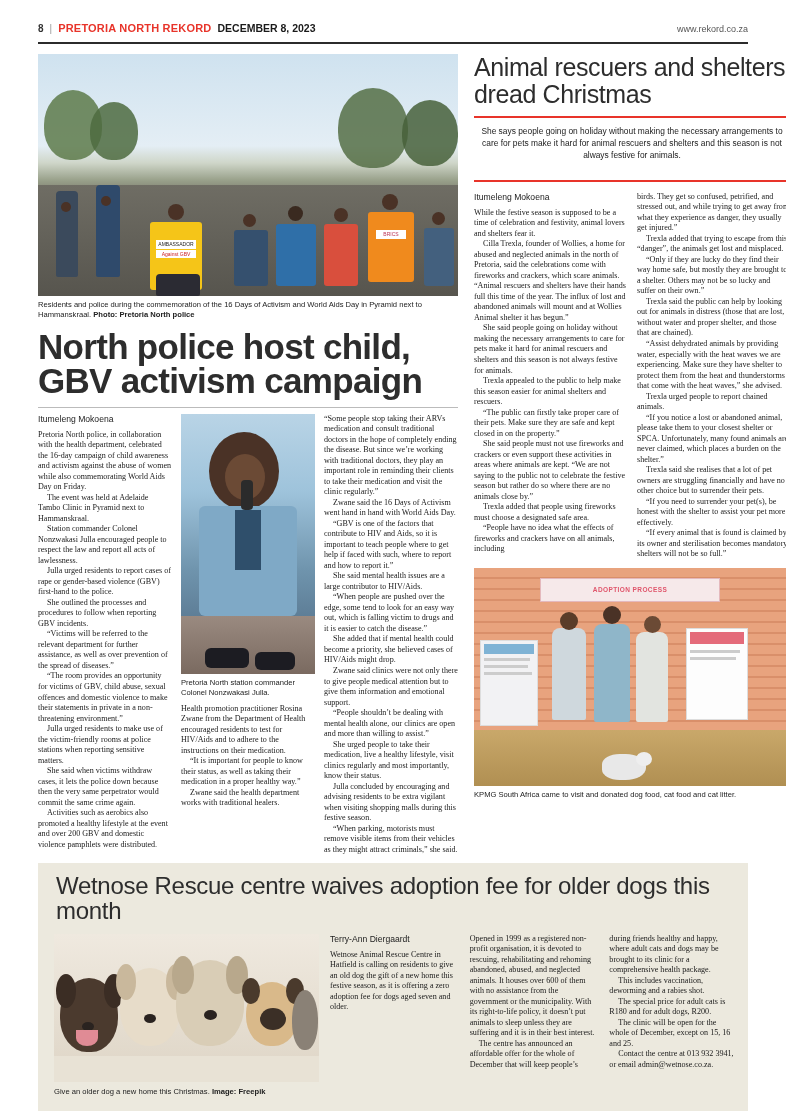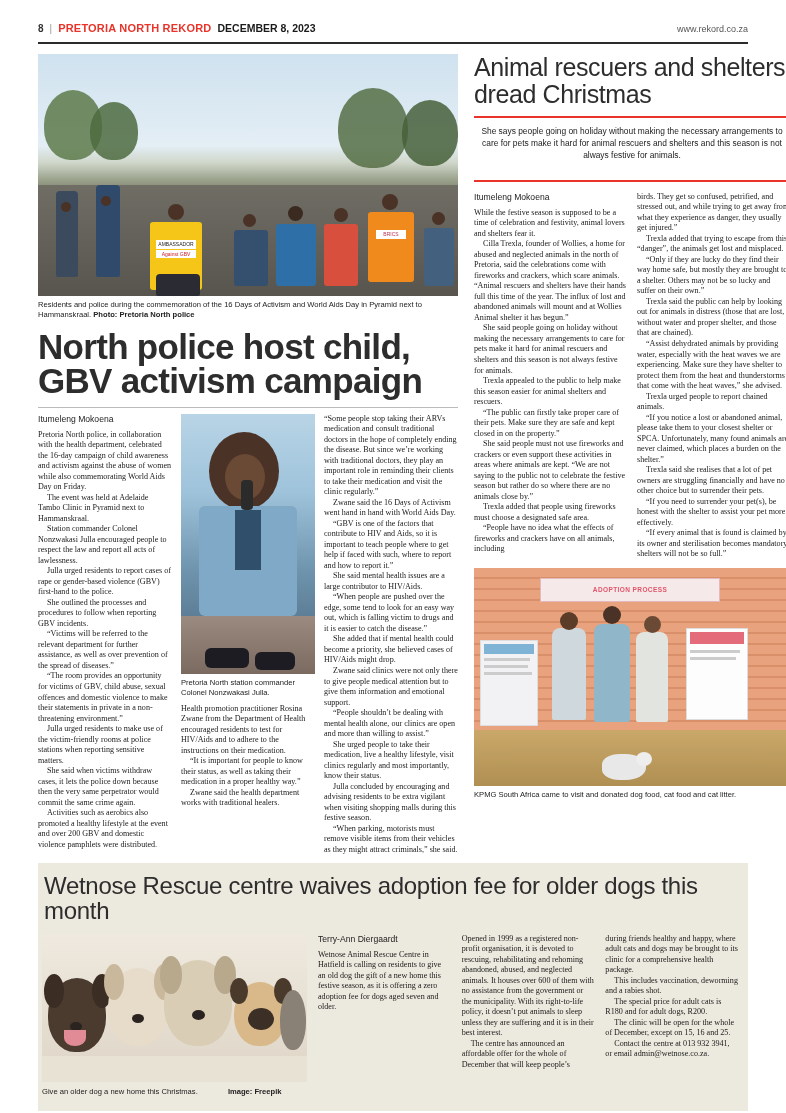--- a/index.html
+++ b/index.html
@@ -60,32 +60,32 @@
   .standfirst {
     font-family:"Liberation Sans", sans-serif;
     font-size:8.4px; line-height:1.42; text-align:center;
     color:#222; padding:8px 6px 9px 6px;
   }
 
   .photo-portrait { width:134px; height:260px; background:#6a7f95; position:relative; overflow:hidden; }
   .photo-adopt { width:316px; height:218px; position:relative; overflow:hidden; background:#d99; }
 
   
-  .bottom-wrap { margin:8px 16px 0 16px; background:#ece9de; padding:8px 10px 14px 4px; }
+  .bottom-wrap { margin:8px 16px 0 16px; background:#ece9de; padding:8px 10px 14px 16px; }
   .headline-bottom {
     font-family:"Liberation Sans", sans-serif;
     font-weight:normal; font-size:24px; line-height:1.05;
     color:#2d2d2d; letter-spacing:-.3px; margin:2px 0 10px 2px;
   }
   .bottom-cols { display:flex; gap:11px; }
   .bcol { width:134px; }
   .bcol.wide { width:265px; }
   .dogs-photo { width:265px; height:148px; background:#cfc8b8; position:relative; overflow:hidden; }
   .cap-bottom { font-family:"Liberation Sans", sans-serif; font-size:7.6px; color:#222; margin-top:5px; line-height:1.3; }
-  .cap-bottom b { font-weight:bold;margin-left:28px; }
+  .cap-bottom b { font-weight:bold; }
 
   
   .sky { position:absolute; inset:0; background:linear-gradient(#cfe2ef 0%, #e4eef5 38%, #cfd6c9 45%, #9aa28c 52%, #6e6b60 60%, #5d5a52 100%); }
   .road { position:absolute; left:0; right:0; bottom:0; height:46%; background:linear-gradient(#6f6d64, #57554e); }
   .tree { position:absolute; border-radius:50% 50% 45% 45%; background:#5d7a4a; opacity:.85; }
   .person { position:absolute; bottom:8%; border-radius:4px 4px 2px 2px; }
   .head { position:absolute; width:10px; height:10px; border-radius:50%; background:#4a3226; }
   .vest { position:absolute; border-radius:3px; }
   .tag { position:absolute; background:#fff; color:#222; font-family:"Liberation Sans", sans-serif; font-size:5px; text-align:center; }
 

